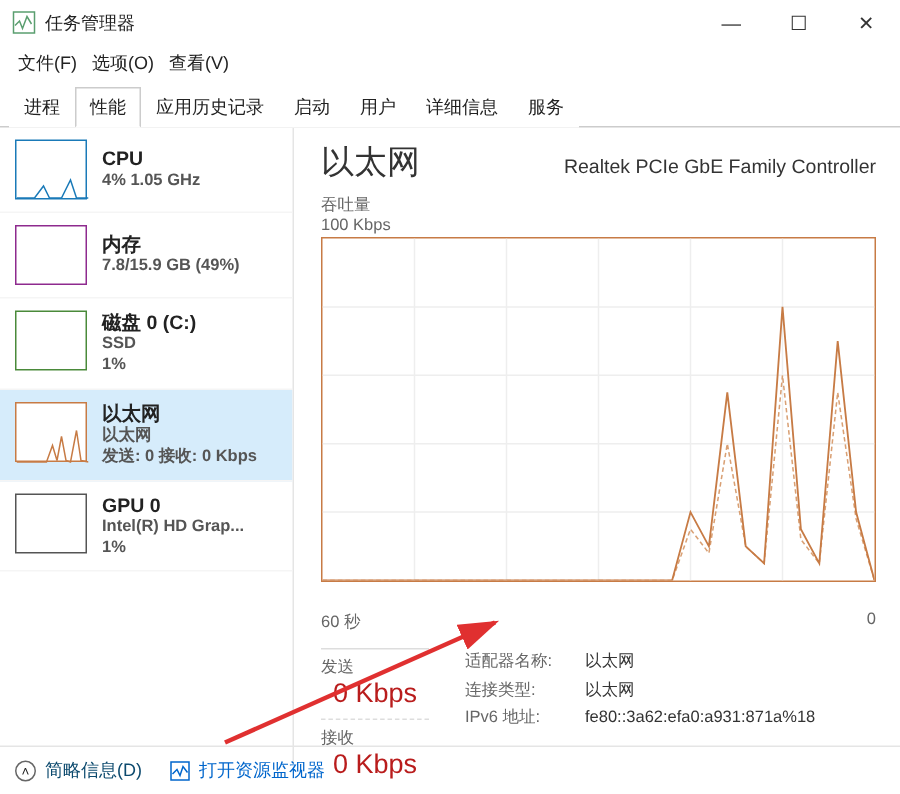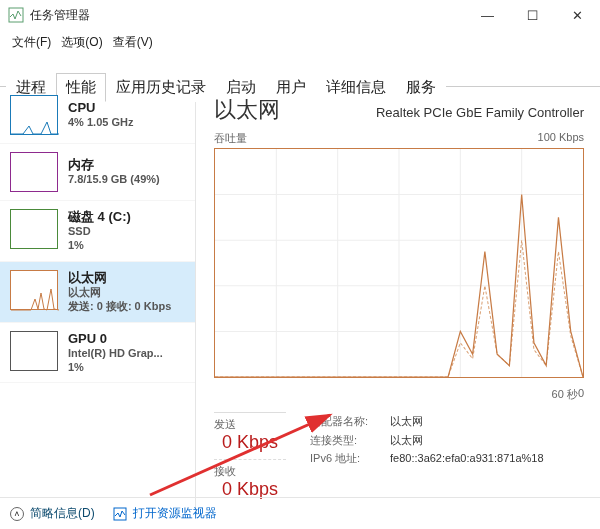--- a/index.html
+++ b/index.html
@@ -5,37 +5,37 @@
   * { box-sizing: border-box; margin: 0; padding: 0; }
   body { font-family: "Microsoft YaHei", "Segoe UI", sans-serif; font-size: 12px; color: #222; background: #fff; width: 600px; height: 529px; overflow: hidden; position: relative; }
   .titlebar { display: flex; align-items: center; height: 30px; padding: 0 0 0 8px; }
   .app-icon { width: 16px; height: 16px; margin-right: 6px; }
   .title-text { flex: 1; font-size: 12px; }
   .win-btns { display: flex; }
   .win-btn { width: 45px; height: 30px; display: flex; align-items: center; justify-content: center; font-size: 13px; color: #333; }
   .menubar { display: flex; gap: 2px; padding: 2px 8px 4px 8px; font-size: 12px; }
   .menu-item { padding: 2px 4px; }
   .tabs { display: flex; border-bottom: 1px solid #ccc; padding: 0 6px; }
-  .tab { padding: 4px 9px; font-size: 15px; border: 1px solid transparent; border-bottom: none; position: relative; top: 16px; background: #fff; }
+  .tab { padding: 4px 9px; font-size: 12px; border: 1px solid transparent; border-bottom: none; position: relative; top: 1px; background: #fff; }
   .tab.active { border-color: #ccc; border-bottom: 1px solid #fff; }
   .content { display: flex; height: 424px; }
   .sidebar { width: 196px; border-right: 1px solid #e5e5e5; overflow: hidden; }
   .sb-item { display: flex; padding: 8px 10px; border-bottom: 1px solid #f5f5f5; gap: 10px; font-weight: bold; }
   .sb-item.selected { background: #d6ecfb; }
   .sb-graph { width: 48px; height: 40px; border: 1px solid #999; position: relative; background: #fff; flex-shrink: 0; }
   .sb-info { display: flex; flex-direction: column; justify-content: center; line-height: 1.25; }
   .sb-title { font-size: 13px; color: #222; }
   .sb-sub { font-size: 11px; color: #555; }
   .main { flex: 1; padding: 8px 16px 0 18px; position: relative; }
   .main-header { display: flex; align-items: baseline; justify-content: space-between; margin-bottom: 6px; }
   .main-title { font-size: 22px; font-weight: 400; color: #333; }
   .main-adapter { font-size: 13px; color: #333; }
-  .chart-top { display: flex; justify-content: space-between; font-size: 11px; color: #666; margin-bottom: 2px; }
+  .chart-top { display: flex; justify-content: space-between; font-size: 11px; color: #666; margin-bottom: 2px; flex-direction: column; }
   .chart { width: 100%; height: 230px; border: 1px solid #c77b45; background: #fff; }
-  .chart-bottom { display: flex; justify-content: flex-end; font-size: 11px; color: #666; margin-top: 6px; margin-bottom: 10px; }
+  .chart-bottom { display: flex; justify-content: space-between; font-size: 11px; color: #666; margin-top: 16px; margin-bottom: 10px; gap: 16px; }
   .details { display: flex; gap: 24px; }
   .stats-col { width: 72px; }
   .stat-label { font-size: 11px; color: #666; margin-top: 2px; }
   .stat-value { font-size: 18px; color: #b91c1c; margin-bottom: 6px; text-align: center; }
   .info-col { font-size: 11px; line-height: 1.7; }
   .info-row { display: flex; }
   .info-key { width: 80px; color: #666; }
   .info-val { color: #333; }
   .blur { filter: blur(3px); color: #888; }
   .footer { position: absolute; bottom: 0; left: 0; right: 0; height: 32px; border-top: 1px solid #e5e5e5; display: flex; align-items: center; padding: 0 10px; gap: 6px; font-size: 12px; }
@@ -102,21 +102,21 @@
       <div class="sb-graph mem-graph"></div>
       <div class="sb-info">
         <span class="sb-title">内存</span>
         <span class="sb-sub">7.8/15.9 GB (49%)</span>
       </div>
     </div>
 
     <div class="sb-item">
       <div class="sb-graph disk-graph"></div>
       <div class="sb-info">
-        <span class="sb-title">磁盘 4 (C:)</span>
+        <span class="sb-title">磁盘 0 (C:)</span>
         <span class="sb-sub">SSD</span>
         <span class="sb-sub">1%</span>
       </div>
     </div>
 
     <div class="sb-item selected">
       <div class="sb-graph net-graph">
         <svg viewBox="0 0 48 40" width="48" height="40">
             <polyline points="0,39 20,39 24,28 27,38 30,22 33,38 36,39 40,18 43,38 48,39" fill="none" stroke="#c77b45" stroke-width="1"></polyline>
           </svg>

